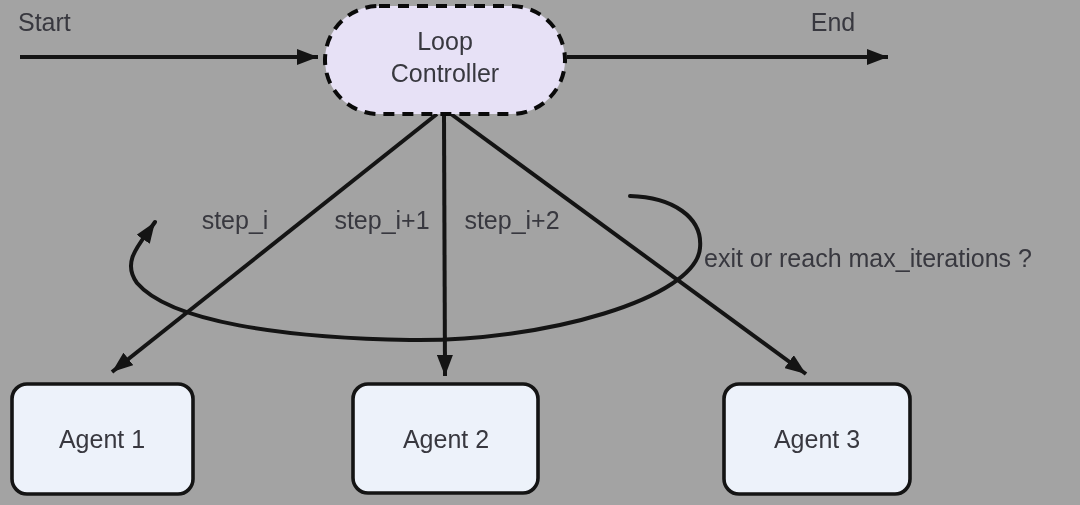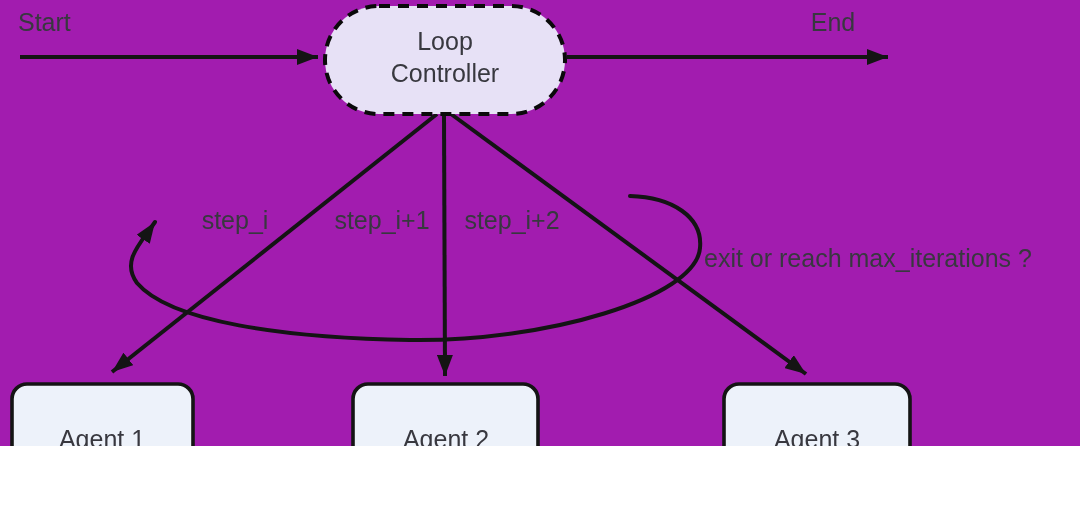--- a/index.html
+++ b/index.html
@@ -4,22 +4,22 @@
 <style>
   html, body {
     margin: 0;
     padding: 0;
     background: #ffffff;
     font-family: "Liberation Sans", "DejaVu Sans", sans-serif;
   }
   .canvas {
     position: relative;
     width: 1080px;
-    height: 446px;
-    background: #a21caf;
+    height: 505px;
+    background: #a3a3a3;
     overflow: hidden;
   }
   svg { display: block; }
   .edge {
     stroke: #141414;
     stroke-width: 4;
     fill: none;
     stroke-linecap: butt;
   }
   .loop-arc {

